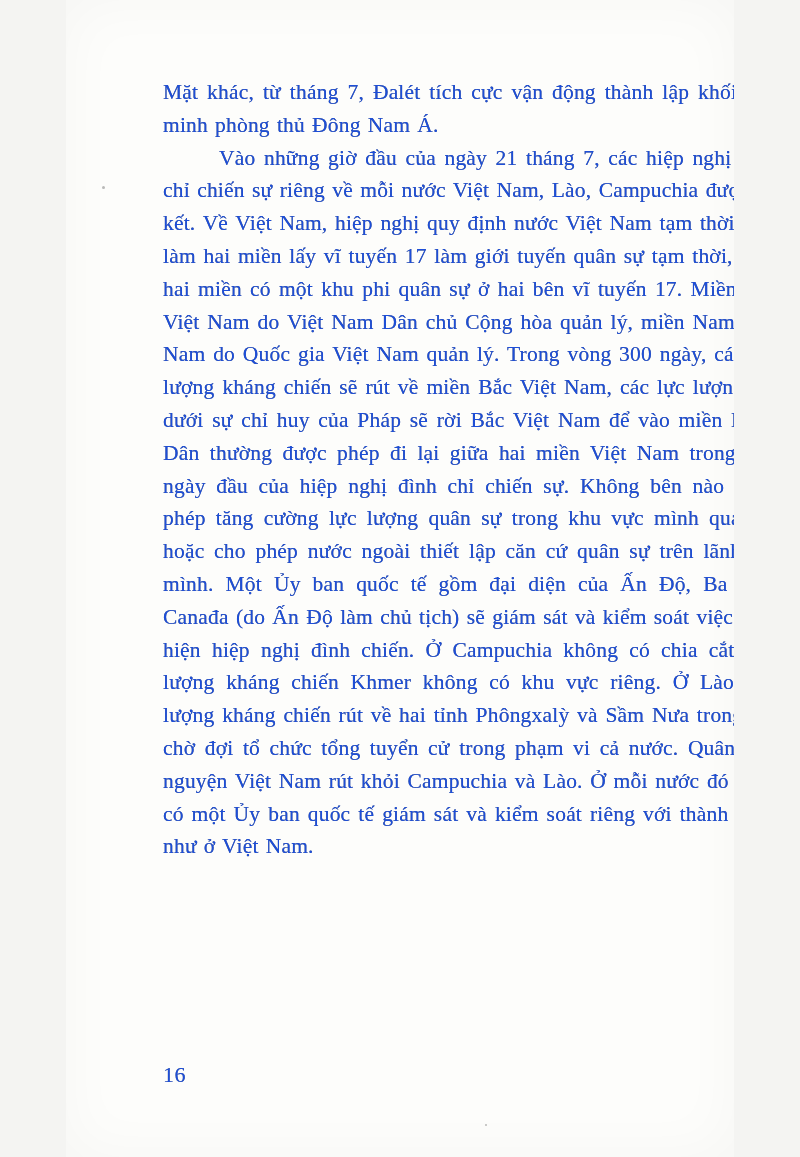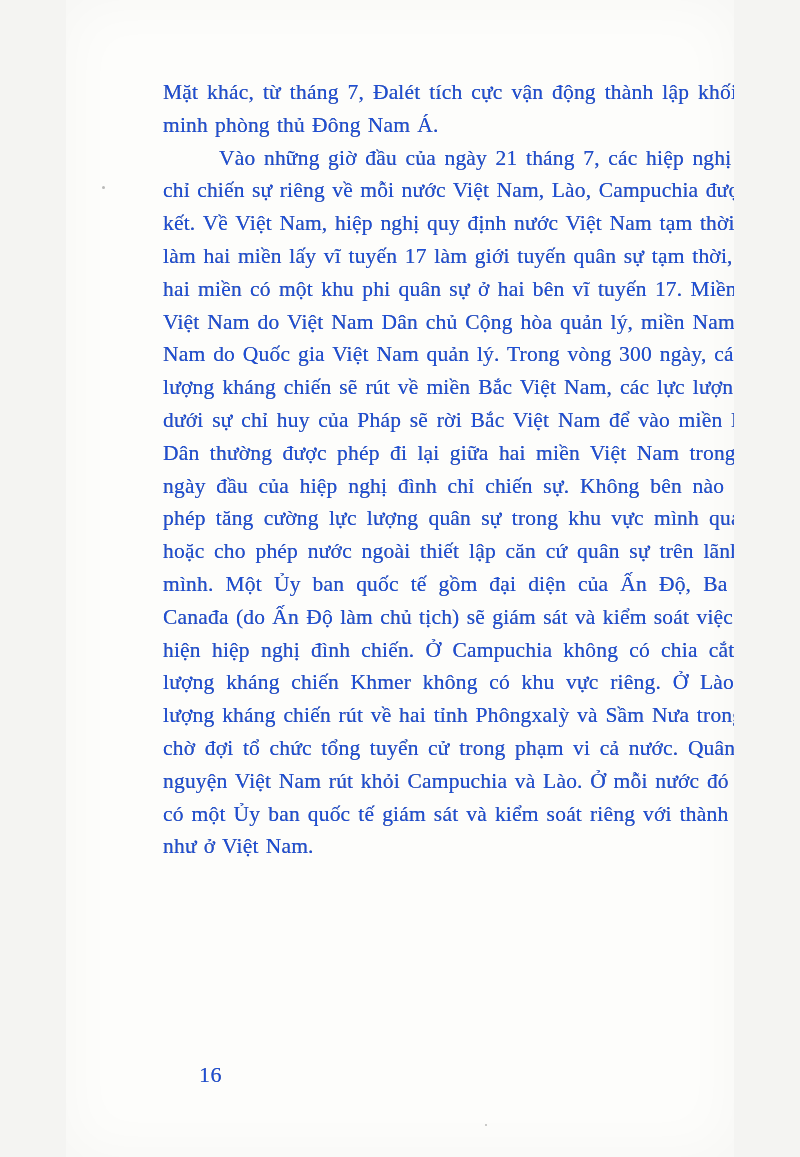--- a/index.html
+++ b/index.html
@@ -38,21 +38,20 @@
   .para.indent {
     text-indent: 56px;
   }
   .page-number {
     position: absolute;
     left: 97px;
     top: 1062px;
     font-size: 22px;
     letter-spacing: 0.5px;
     text-shadow: 0 0 0.4px rgba(0,0,0,0.5);
-    margin-left: 36px;
   }
   
   .speck {
     position: absolute;
     background: rgba(60,60,60,0.35);
     border-radius: 50%;
   }
   .speck.s1 { width: 3px; height: 3px; left: 36px;  top: 186px; }
   .speck.s2 { width: 2px; height: 2px; left: 744px; top: 579px; }
   .speck.s3 { width: 2px; height: 2px; left: 419px; top: 1124px; }

